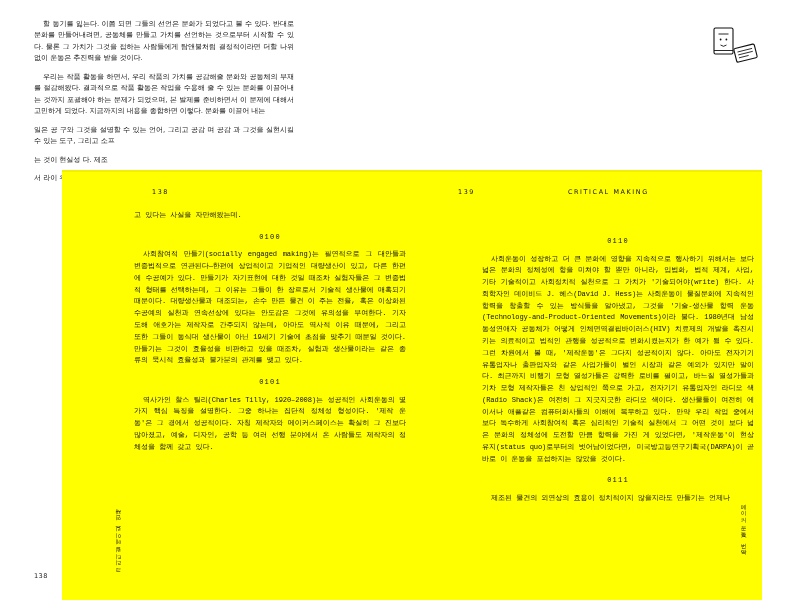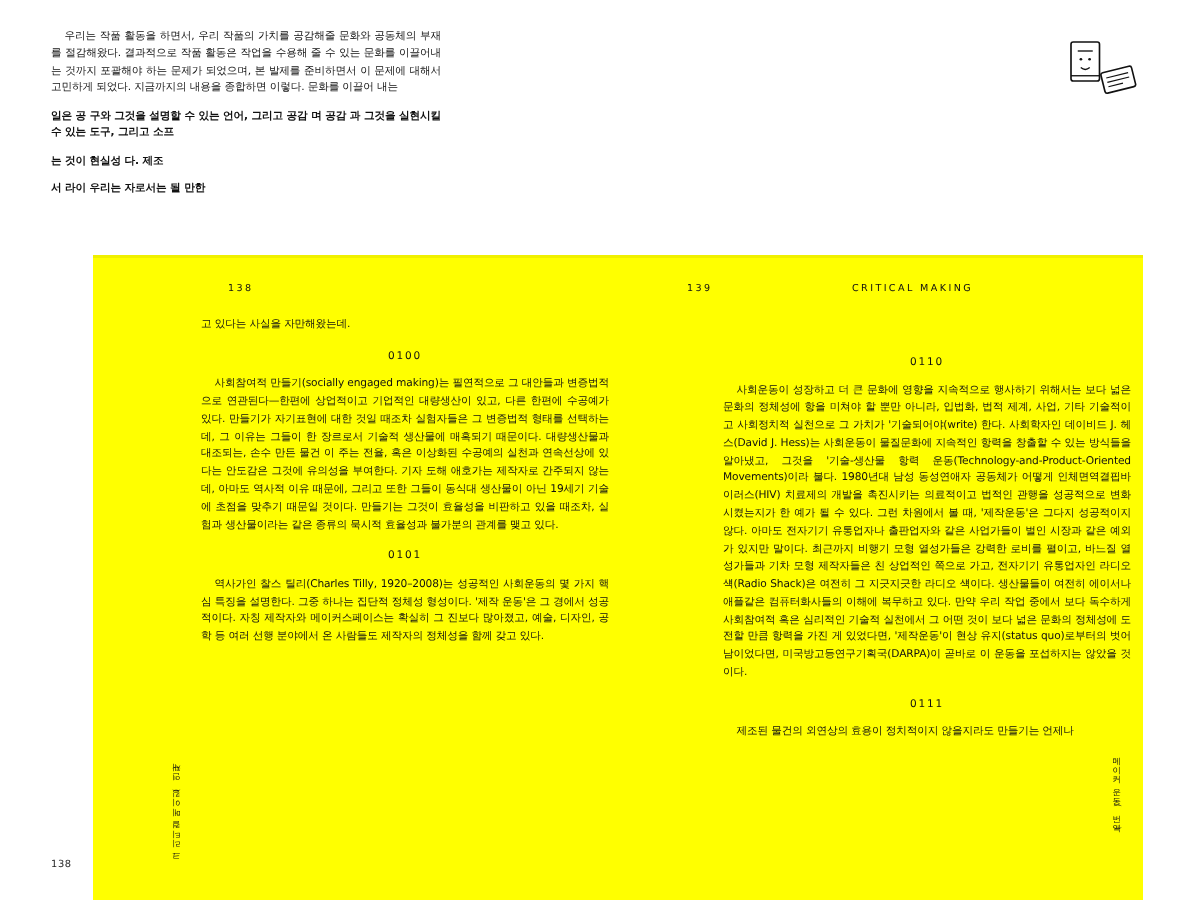--- a/index.html
+++ b/index.html
@@ -38,21 +38,20 @@
     color: #111111;
     text-align: justify;
     letter-spacing: -0.1px;
   }
   .bg-col p {
     margin: 0 0 7px 0;
     text-indent: 9px;
   }
   .bg-col p.noindent {
     text-indent: 0;
-    font-weight: bold;
   }
 
   .bg-folio {
     position: absolute;
     left: 34px;
     top: 572px;
     font-size: 6.6px;
     color: #222;
     letter-spacing: 0.4px;
   }
@@ -100,20 +99,21 @@
 
   .y-col {
     position: absolute;
     top: 40px;
     width: 272px;
     font-size: 7.1px;
     line-height: 1.66;
     color: #111111;
     text-align: justify;
     letter-spacing: -0.1px;
+    font-family: Liberation Mono, monospace;
   }
   .y-col.left { left: 72px; }
   .y-col.right { left: 420px; margin-top: 24px; }
 
   .y-col p {
     margin: 0 0 8px 0;
     text-indent: 9px;
   }
   .y-col p.noindent { text-indent: 0; }
 
@@ -152,20 +152,21 @@
   }
 </style>
 </head>
 <body>
 
 <div class="page-root">
 
   <div class="bg-page">
 
     <div class="bg-col">
+      <p>할 동기를 잃는다. 이쯤 되면 그들의 선언은 문화가 되었다고 볼 수 있다. 반대로 문화를 만들어내려면, 공동체를 만들고 가치를 선언하는 것으로부터 시작할 수 있다. 물론 그 가치가 그것을 접하는 사람들에게 탐앤불처럼 결정적이라면 더할 나위 없이 운동은 추진력을 받을 것이다.</p>
       <p>우리는 작품 활동을 하면서, 우리 작품의 가치를 공감해줄 문화와 공동체의 부재를 절감해왔다. 결과적으로 작품 활동은 작업을 수용해 줄 수 있는 문화를 이끌어내는 것까지 포괄해야 하는 문제가 되었으며, 본 발제를 준비하면서 이 문제에 대해서 고민하게 되었다. 지금까지의 내용을 종합하면 이렇다. 문화를 이끌어 내는</p>
       <p class="noindent">일은 공                 구와 그것을 설명할 수 있는 언어, 그리고 공감                 며 공감                 과 그것을 실현시킬 수 있는 도구, 그리고 소프</p>
       <p class="noindent">는 것이                 현실성                 다. 제조</p>
       <p class="noindent">서 라이                 우리는                 자로서는                 될 만한</p>
     </div>
 
     <div class="bg-folio">138</div>
 
     <div class="corner-icon">
       <svg viewBox="0 0 46 40" width="46" height="40">

